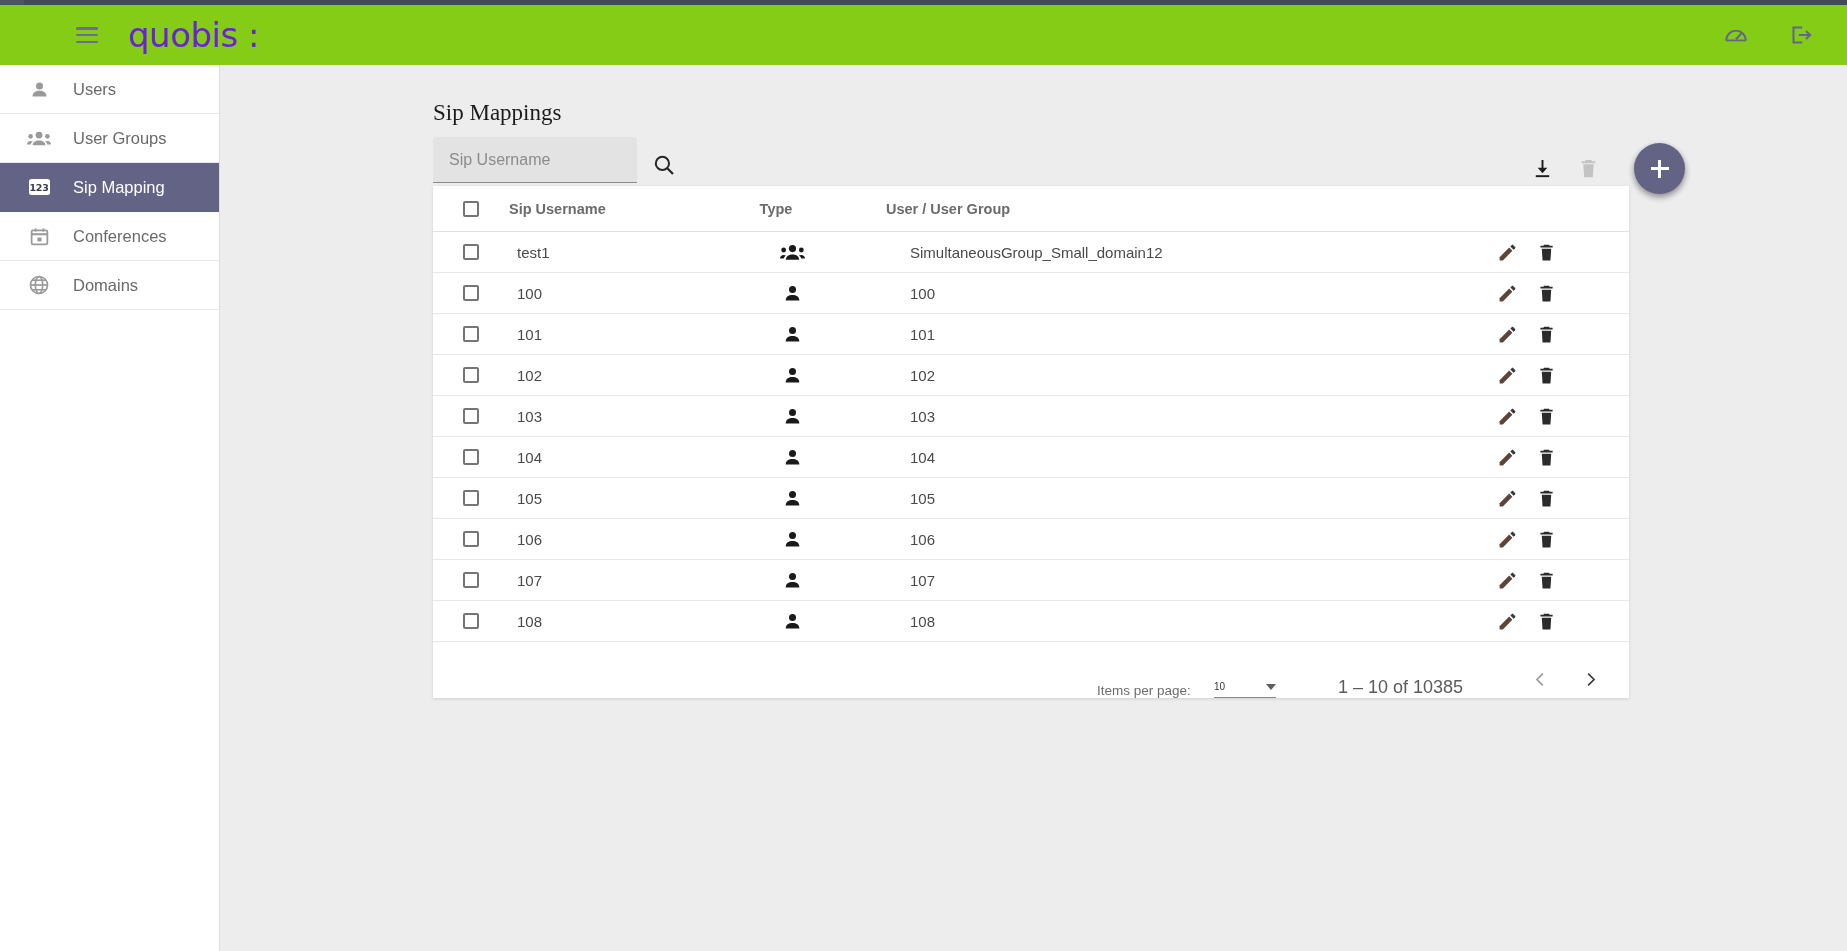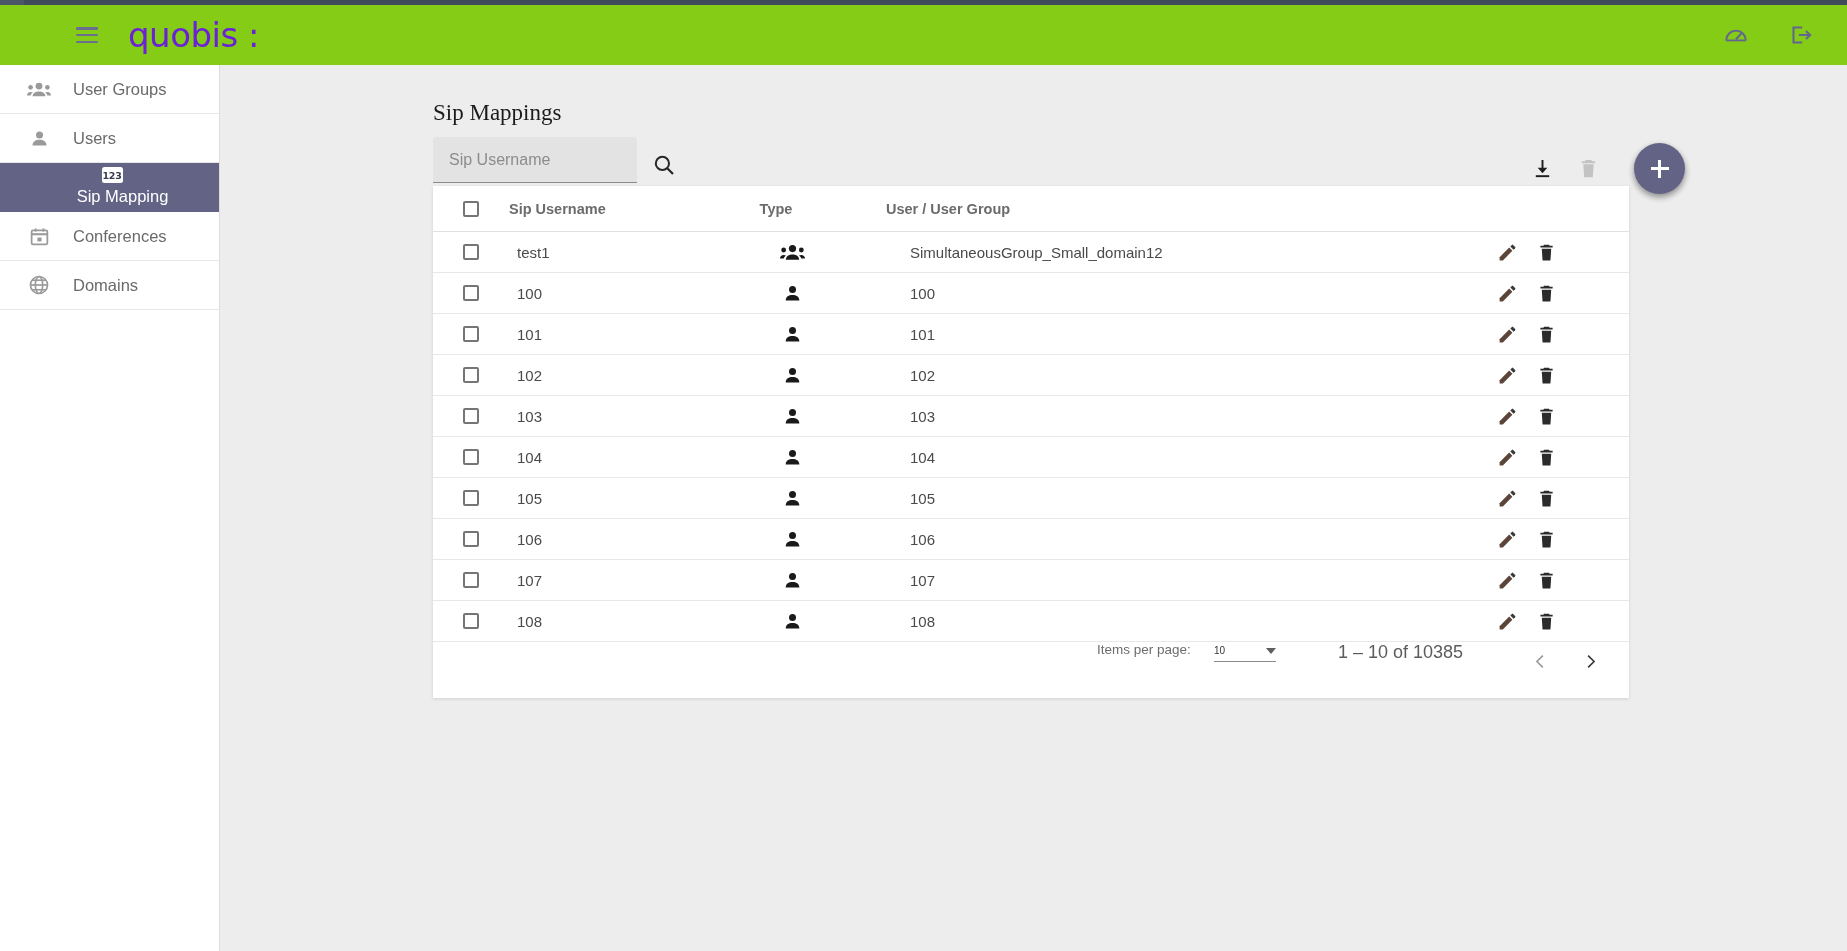--- a/index.html
+++ b/index.html
@@ -76,21 +76,20 @@
   .nav-item .nav-icon {
     width: 26px; height: 24px;
     margin-right: 21px;
     display: flex; align-items: center; justify-content: center;
     flex: 0 0 auto;
   }
   .nav-item.active {
     background: #636386;
     color: #ffffff;
     border-bottom: 1px solid #636386;
-    flex-direction: column;
   }
   .nav-label { white-space: nowrap; }
   .icon-123 {
     width: 21px; height: 16px;
     background: #ffffff;
     border-radius: 2.5px;
     display: flex; align-items: center; justify-content: center;
     font-size: 9.5px; font-weight: bold; color: #3b3b50;
     font-family: "DejaVu Sans", sans-serif;
     letter-spacing: -0.3px;
@@ -192,21 +191,21 @@
     border: 2px solid #757575;
     border-radius: 2px;
     background: #fff;
     cursor: pointer;
   }
   .act-icon { cursor: pointer; display: flex; align-items: center; }
 
   
   .tfoot {
     height: 56px;
-    display: flex; align-items: flex-start; justify-content: flex-end;
+    display: flex; align-items: flex-end; justify-content: flex-end;
     padding-right: 20px;
     font-size: 13.5px; color: #6d6d6d;
     gap: 12px;
   }
   .ipp-label { margin-right: 11px; }
   .ipp-select {
     display: flex; align-items: center;
     border-bottom: 1.5px solid #8a8a8a;
     padding: 3px 0 5px 0;
     min-width: 62px;
@@ -254,43 +253,43 @@
       <svg width="26" height="26" viewBox="0 0 24 24" fill="none" stroke="#62668f" stroke-width="1.9">
         <path d="M14 5 H6 V19 H14"></path>
         <line x1="11" y1="12" x2="21" y2="12"></line>
         <polyline points="17.5,8.3 21.4,12 17.5,15.7"></polyline>
       </svg>
     </div>
   </div>
 </div>
 
 <div class="sidebar">
+
+  <div class="nav-item">
+    <span class="nav-icon">
+      <svg width="21" height="21" viewBox="0 0 24 24" fill="#9a9a9a">
+        <circle cx="12" cy="8" r="4"></circle>
+        <path d="M4 20c0-4.4 3.6-6.5 8-6.5s8 2.1 8 6.5z"></path>
+      </svg>
+    </span>
+    <span class="nav-label">Users</span>
+  </div>
 
   <div class="nav-item">
     <span class="nav-icon">
       <svg width="24" height="21" viewBox="0 0 28 20" fill="#9a9a9a">
         <circle cx="14" cy="6" r="4"></circle>
         <path d="M6.5 18c0-4 3.4-5.8 7.5-5.8s7.5 1.8 7.5 5.8z"></path>
         <circle cx="4.2" cy="7.5" r="2.7"></circle>
         <path d="M0 17c0-2.8 2-4.1 4.2-4.1 1 0 1.9.2 2.7.7C5.4 14.6 4.6 15.7 4.3 17z"></path>
         <circle cx="23.8" cy="7.5" r="2.7"></circle>
         <path d="M28 17c0-2.8-2-4.1-4.2-4.1-1 0-1.9.2-2.7.7 1.5 1 2.3 2.1 2.6 3.4z"></path>
       </svg>
     </span>
     <span class="nav-label">User Groups</span>
-  </div>
-
-  <div class="nav-item">
-    <span class="nav-icon">
-      <svg width="21" height="21" viewBox="0 0 24 24" fill="#9a9a9a">
-        <circle cx="12" cy="8" r="4"></circle>
-        <path d="M4 20c0-4.4 3.6-6.5 8-6.5s8 2.1 8 6.5z"></path>
-      </svg>
-    </span>
-    <span class="nav-label">Users</span>
   </div>
 
   <div class="nav-item active">
     <span class="nav-icon">
       <span class="icon-123">123</span>
     </span>
     <span class="nav-label">Sip Mapping</span>
   </div>
 
   <div class="nav-item">

